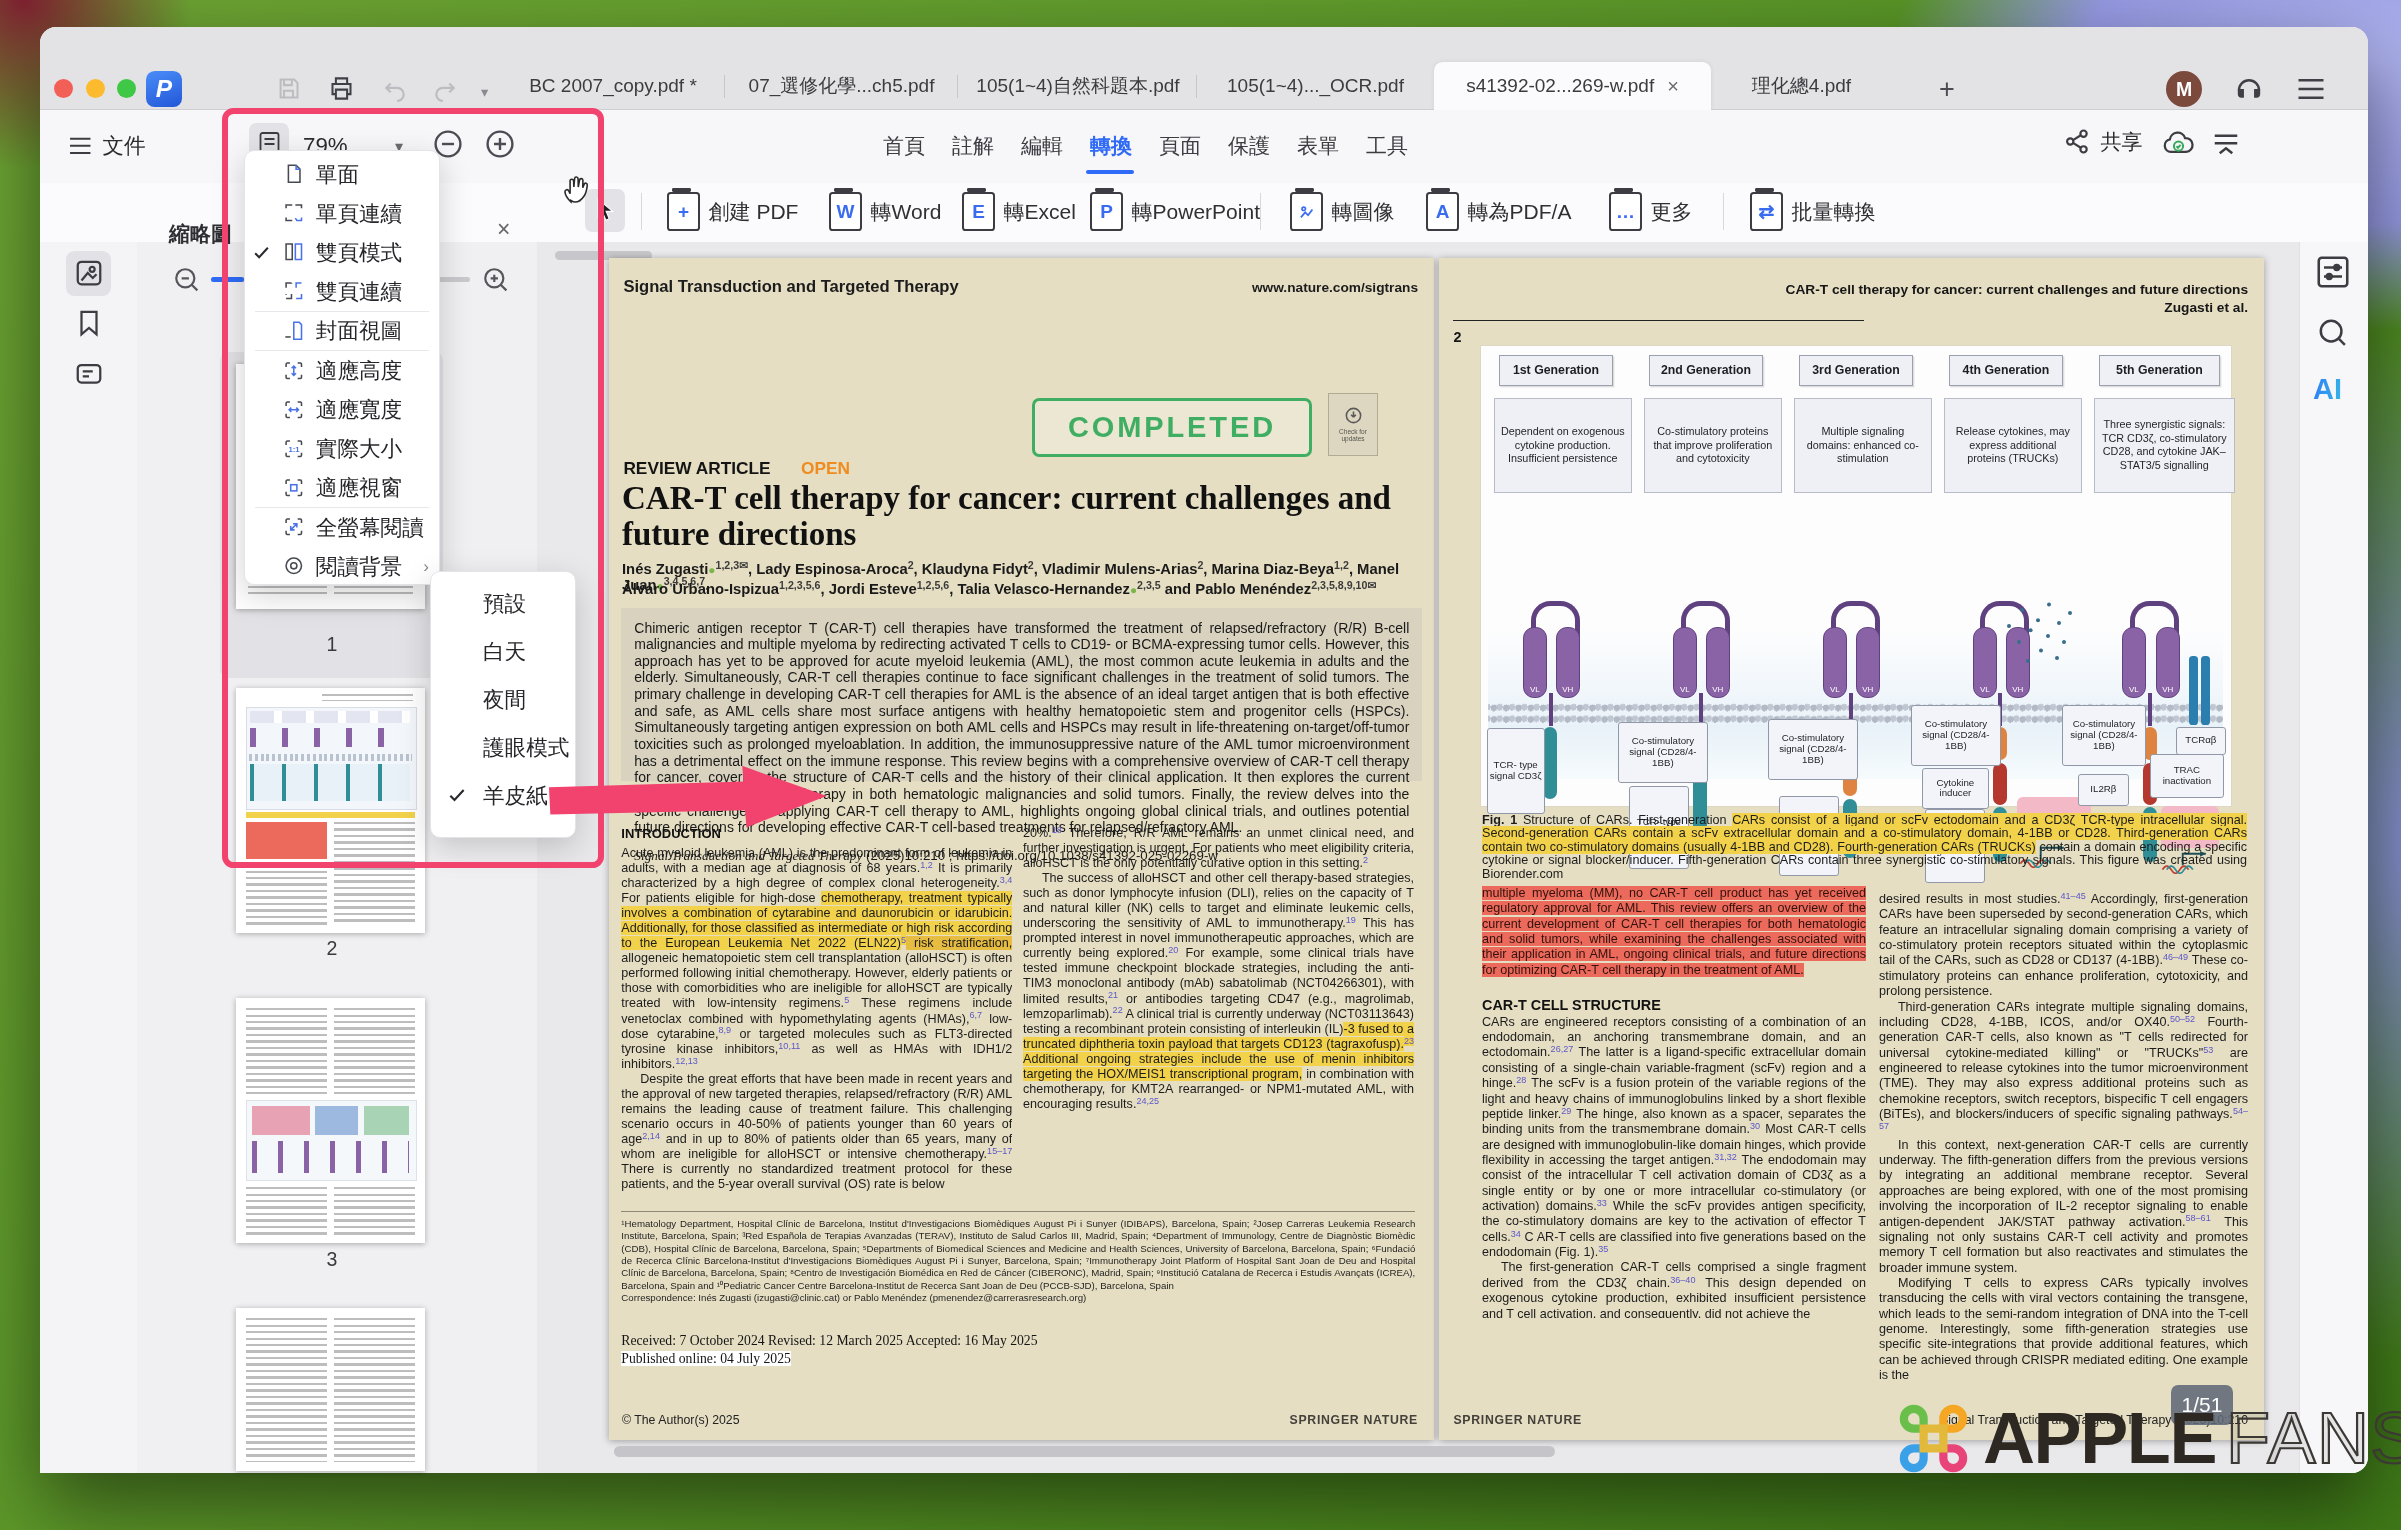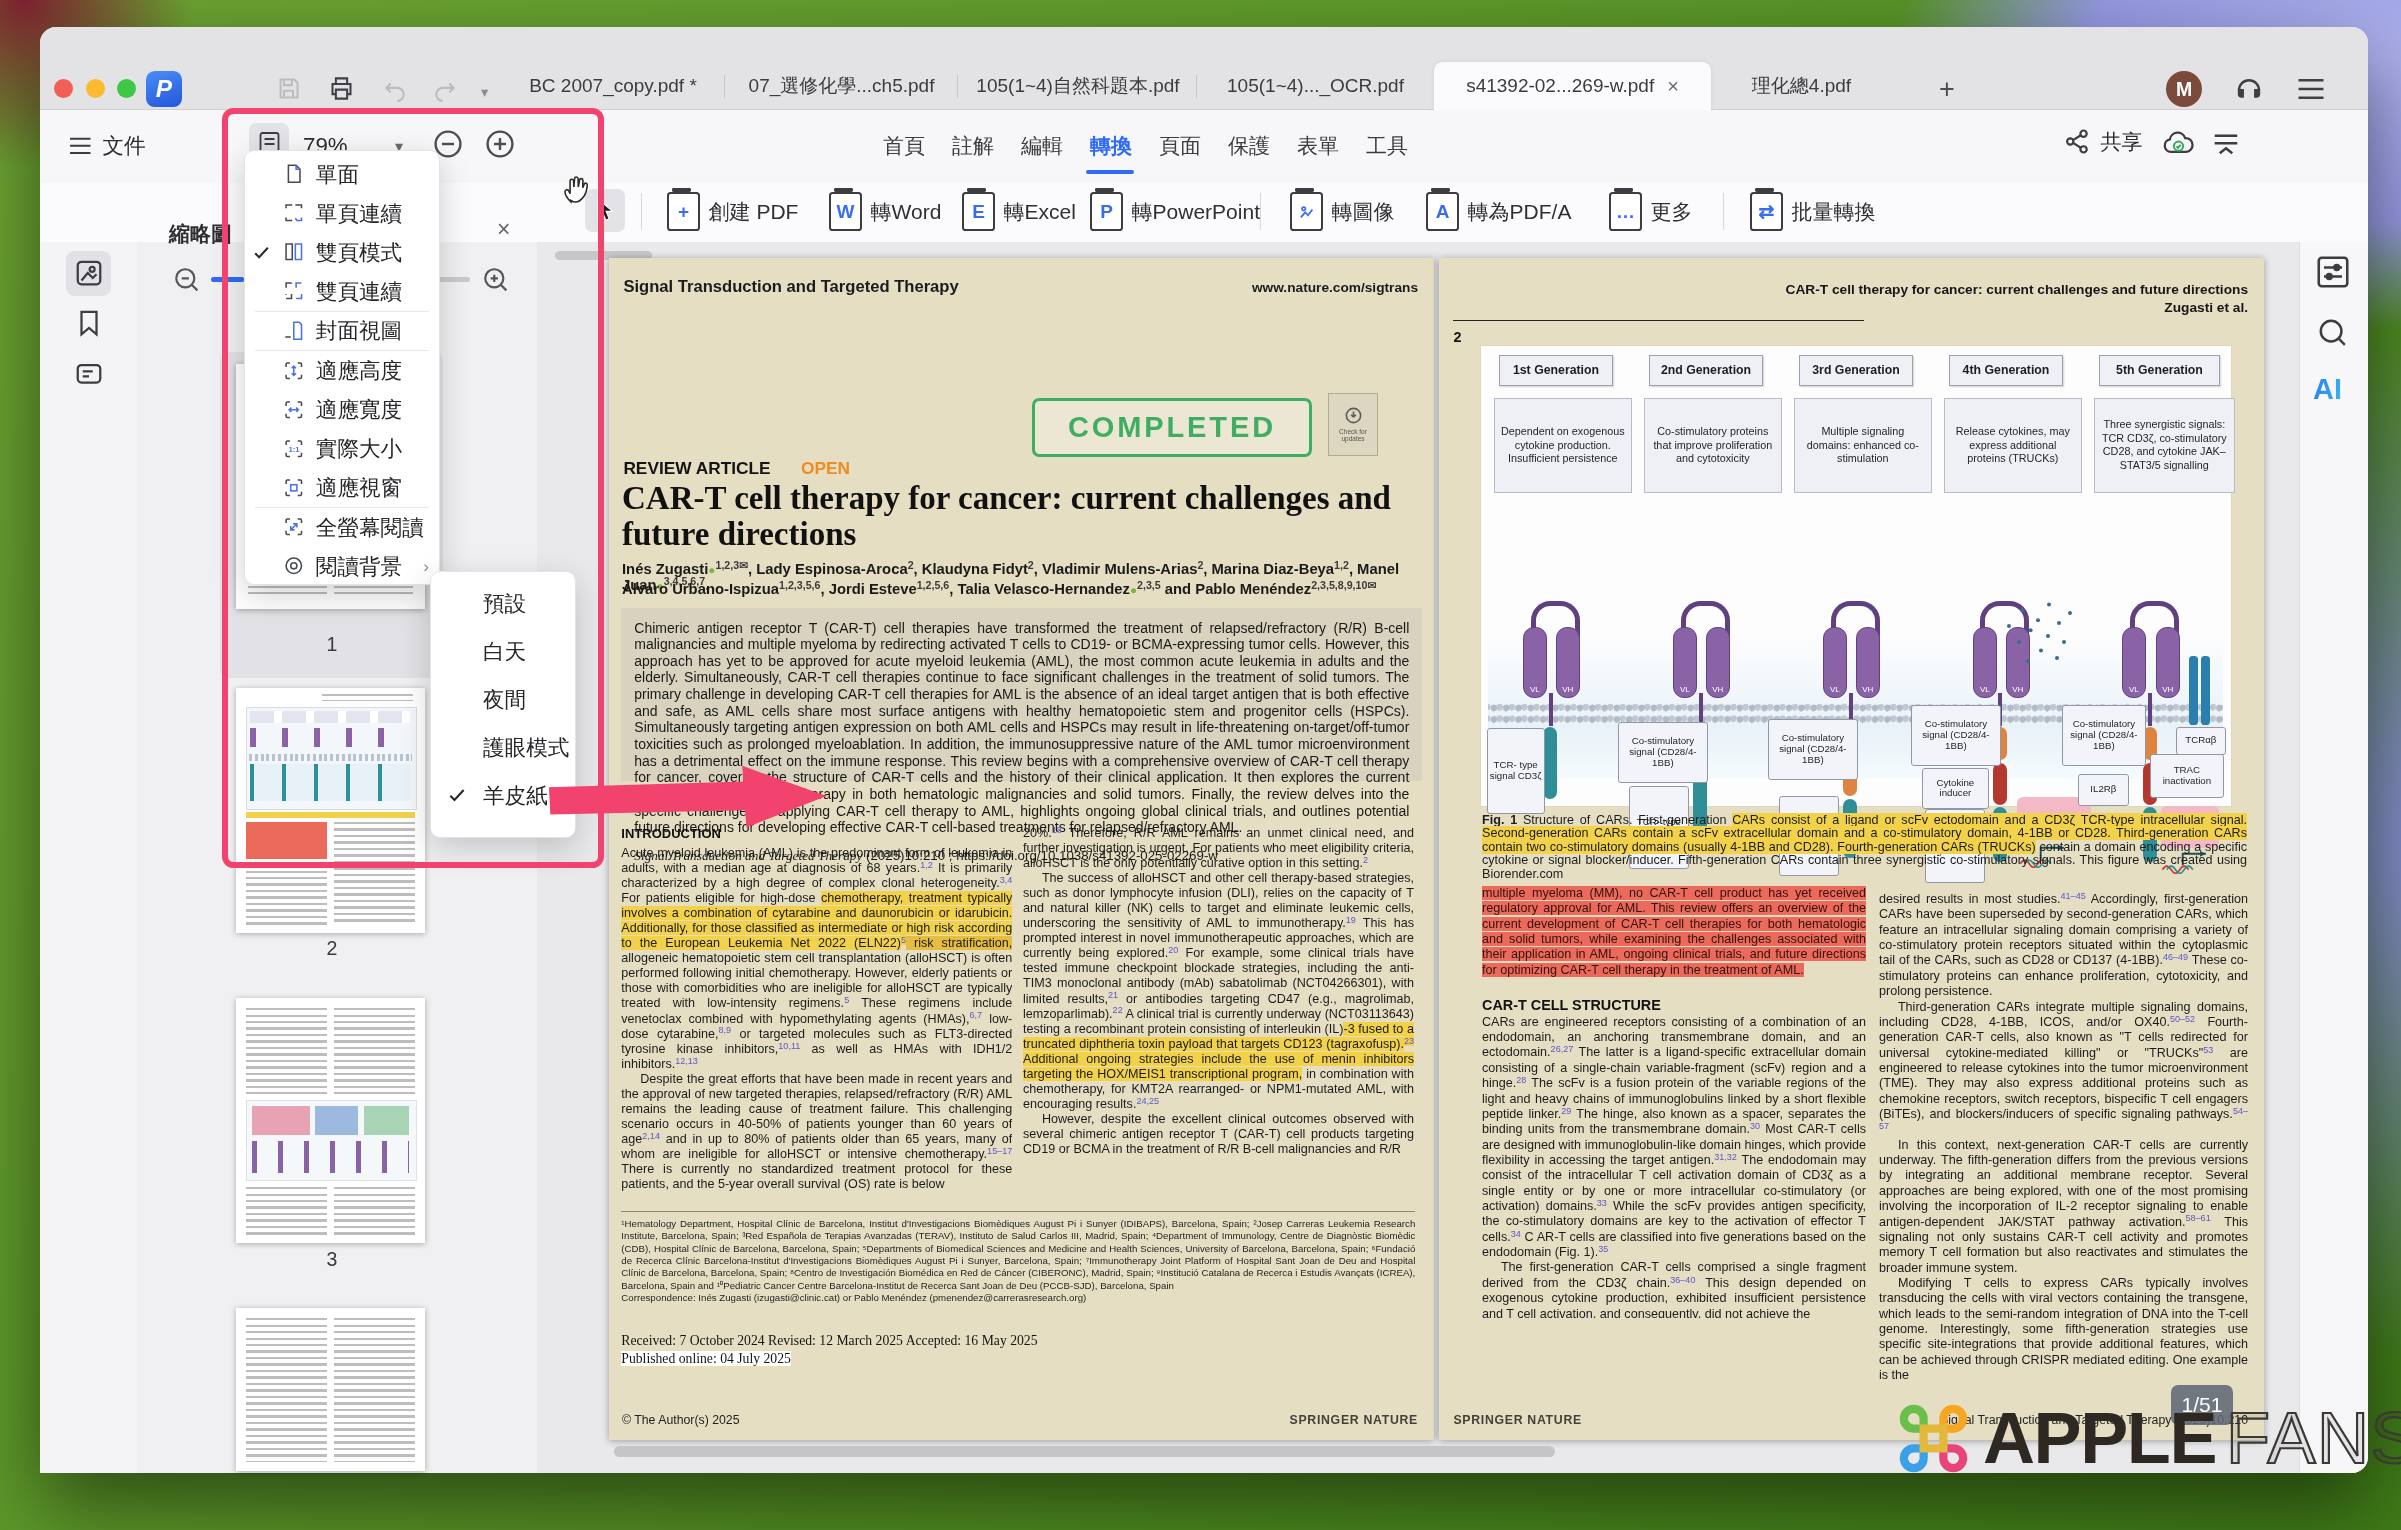--- a/index.html
+++ b/index.html
@@ -373,21 +373,20 @@
     </div>
 
     <div class="r" style="left:12.3px;top:568px;font-size:13px;font-weight:bold;color:#111;text-align:right;">INTRODUCTION</div>
     <div class="r jt" style="left:12.3px;top:588px;width:391px;height:360px;overflow:hidden;font-size:12.6px;line-height:1.195;color:#1c1c1c;">
       <div><span>Acute myeloid leukemia (AML) is the predominant form of leukemia in adults, with a median age at diagnosis of 68 years.</span><span class="ref">1,2</span><span> It is primarily characterized by a high degree of complex clonal heterogeneity.</span><span class="ref">3,4</span><span> For patients eligible for high-dose </span><span class="hl-y">chemotherapy, treatment typically involves a combination of cytarabine and daunorubicin or idarubicin. Additionally, for those classified as intermediate or high risk according to the European Leukemia Net 2022 (ELN22)</span><span class="ref hl-y">5</span><span class="hl-Y"> risk stratification,</span><span> allogeneic hematopoietic stem cell transplantation (alloHSCT) is often performed following initial chemotherapy. However, elderly patients or those with comorbidities who are ineligible for alloHSCT are typically treated with low-intensity regimens.</span><span class="ref">5</span><span> These regimens include venetoclax combined with hypomethylating agents (HMAs),</span><span class="ref">6,7</span><span> low-dose cytarabine,</span><span class="ref">8,9</span><span> or targeted molecules such as FLT3-directed tyrosine kinase inhibitors,</span><span class="ref">10,11</span><span> as well as HMAs with IDH1/2 inhibitors.</span><span class="ref">12,13</span></div>
       <div style="text-indent:1.5em;"><span>Despite the great efforts that have been made in recent years and the approval of new targeted therapies, relapsed/refractory (R/R) AML remains the leading cause of treatment failure. This challenging scenario occurs in 40-50% of patients younger than 60 years of age</span><span class="ref">2,14</span><span> and in up to 80% of patients older than 65 years, many of whom are ineligible for alloHSCT or intensive chemotherapy.</span><span class="ref">15–17</span><span> There is currently no standardized treatment protocol for these patients, and the 5-year overall survival (OS) rate is below</span></div>
     </div>
     <div class="r jt" style="left:414px;top:568px;width:391px;height:381px;overflow:hidden;font-size:12.6px;line-height:1.195;color:#1c1c1c;">
       <div><span>20%.</span><span class="ref">18</span><span> Therefore, R/R AML remains an unmet clinical need, and further investigation is urgent. For patients who meet eligibility criteria, alloHSCT is the only potentially curative option in this setting.</span><span class="ref">2</span></div>
       <div style="text-indent:1.5em;"><span>The success of alloHSCT and other cell therapy-based strategies, such as donor lymphocyte infusion (DLI), relies on the capacity of T and natural killer (NK) cells to target and eliminate leukemic cells, underscoring the sensitivity of AML to immunotherapy.</span><span class="ref">19</span><span> This has prompted interest in novel immunotherapeutic approaches, which are currently being explored.</span><span class="ref">20</span><span> For example, some clinical trials have tested immune checkpoint blockade strategies, including the anti-TIM3 monoclonal antibody (mAb) sabatolimab (NCT04266301), with limited results,</span><span class="ref">21</span><span> or antibodies targeting CD47 (e.g., magrolimab, lemzoparlimab).</span><span class="ref">22</span><span> A clinical trial is currently underway (NCT03113643) testing a recombinant protein consisting of interleukin (IL)</span><span class="hl-y">-3 fused to a truncated diphtheria toxin payload that targets CD123 (tagraxofusp).</span><span class="ref hl-y">23</span><span class="hl-y"> Additional ongoing strategies include the use of menin inhibitors targeting the HOX/MEIS1 transcriptional program,</span><span> in combination with chemotherapy, for KMT2A rearranged- or NPM1-mutated AML, with encouraging results.</span><span class="ref">24,25</span></div>
-      <div style="text-indent:1.5em;"><span>However, despite the excellent clinical outcomes observed with several chimeric antigen receptor T (CAR-T) cell products targeting CD19 or BCMA in the treatment of R/R B-cell malignancies and R/R</span></div>
     </div>
 
     <div class="r" style="left:12.3px;top:953px;width:794px;height:0.7px;background:#8d8875;"></div>
     <div class="r jt" style="left:12.3px;top:960px;width:794px;font-size:9.7px;line-height:1.27;color:#1f1f1f;">
       <span>¹Hematology Department, Hospital Clínic de Barcelona, Institut d'Investigacions Biomèdiques August Pi i Sunyer (IDIBAPS), Barcelona, Spain; ²Josep Carreras Leukemia Research Institute, Barcelona, Spain; ³Red Española de Terapias Avanzadas (TERAV), Instituto de Salud Carlos III, Madrid, Spain; ⁴Department of Immunology, Centre de Diagnòstic Biomèdic (CDB), Hospital Clínic de Barcelona, Barcelona, Spain; ⁵Departments of Biomedical Sciences and Medicine and Health Sciences, University of Barcelona, Barcelona, Spain; ⁶Fundació de Recerca Clínic Barcelona-Institut d'Investigacions Biomèdiques August Pi i Sunyer, Barcelona, Spain; ⁷Immunotherapy Joint Platform of Hospital Sant Joan de Deu and Hospital Clínic de Barcelona, Barcelona, Spain; ⁸Centro de Investigación Biomédica en Red de Cáncer (CIBERONC), Madrid, Spain; ⁹Institució Catalana de Recerca i Estudis Avançats (ICREA), Barcelona, Spain and ¹⁰Pediatric Cancer Centre Barcelona-Institut de Recerca Sant Joan de Deu (PCCB-SJD), Barcelona, Spain</span><br>
       <span>Correspondence: Inés Zugasti (izugasti@clinic.cat) or Pablo Menéndez (pmenendez@carrerasresearch.org)</span>
     </div>
     <div class="r" style="left:12.3px;top:1075px;font-size:13.7px;color:#141414;font-family:'Liberation Serif',serif;">Received: 7 October 2024 Revised: 12 March 2025 Accepted: 16 May 2025</div>
     <div class="r" style="left:12.3px;top:1093px;font-size:13.7px;color:#141414;font-family:'Liberation Serif',serif;"><span class="hl-w">Published online: 04 July 2025</span></div>
     <div class="r" style="left:13px;bottom:13px;font-size:12.3px;color:#222;">© The Author(s) 2025</div>

